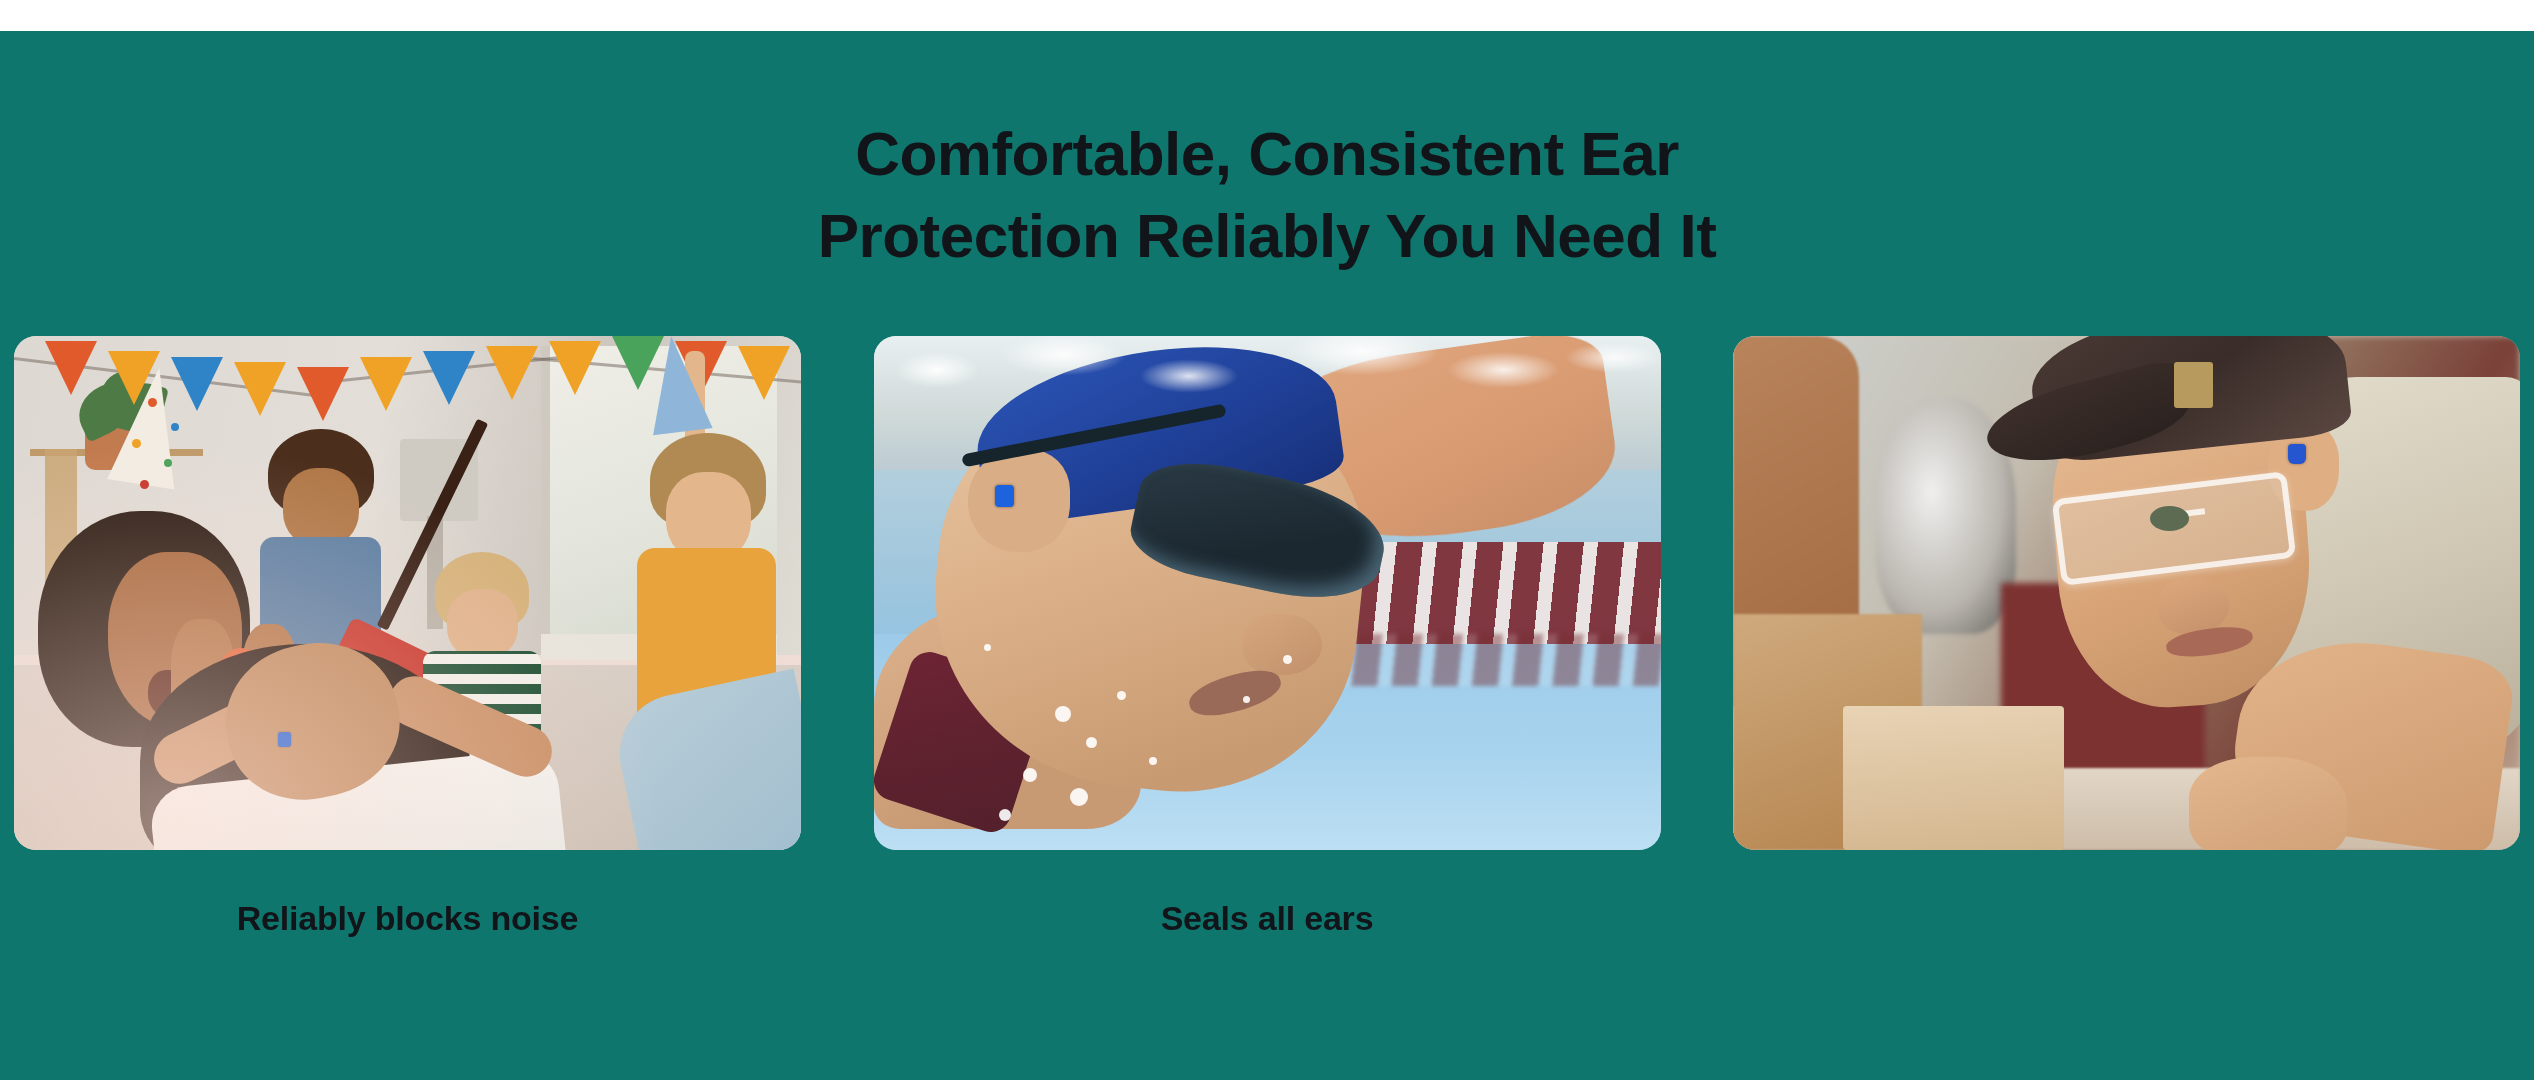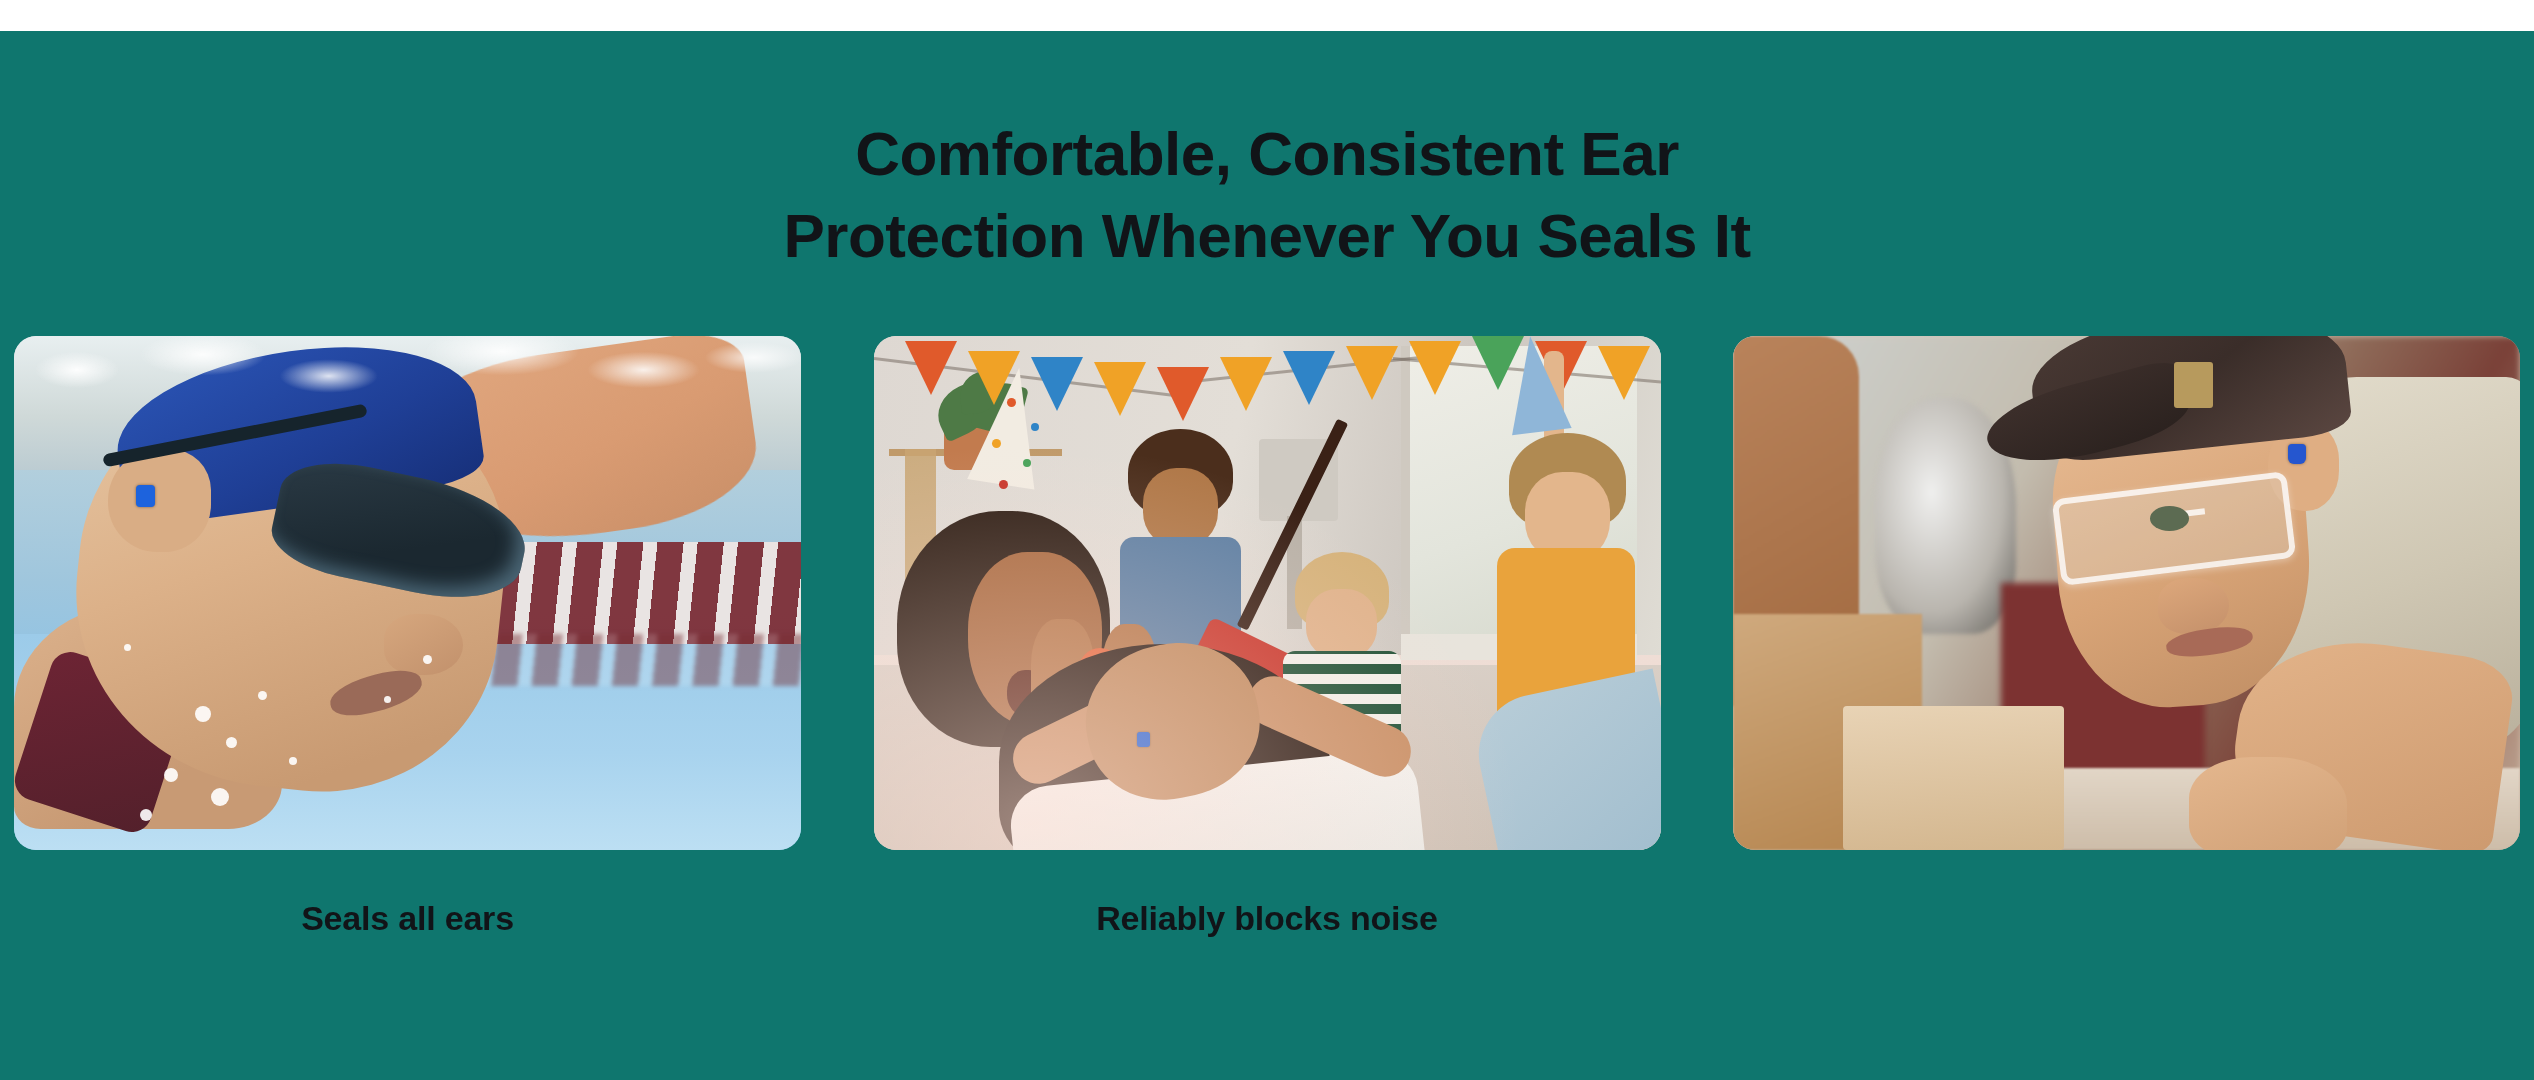--- a/index.html
+++ b/index.html
@@ -279,24 +279,108 @@
   .p3 .hand3 { position:absolute; right:22%; bottom:-2%; width:20%; height:20%;
             background:linear-gradient(160deg,#e4b78e,#d0a076); border-radius:40% 46% 30% 34%; }
 </style>
 </head>
 <body>
 
 <div class="page">
 
   <h1 class="heading">
     <span class="line line1">Comfortable, Consistent Ear</span>
-    <span class="line line2">Protection Whenever You Seals It</span>
+    <span class="line line2">Protection Reliably You Need It</span>
   </h1>
 
   <div class="cards">
+
+    <div class="card">
+      <div class="photo p1">
+        <div class="inner">
+          <div class="wall"></div>
+          <div class="window"></div>
+          <div class="sill"></div>
+          <div class="shelf"></div>
+          <div class="shelf2"></div>
+          <div class="plantpot"></div>
+          <div class="leaf" style="left:8%;top:10%;width:7%;height:9%;transform:rotate(-25deg);"></div>
+          <div class="leaf" style="left:13%;top:9%;width:6%;height:10%;transform:rotate(15deg);"></div>
+          <div class="leaf" style="left:11%;top:7%;width:5%;height:8%;transform:rotate(-5deg);"></div>
+          <div class="plant2"></div>
+          <div class="pot2"></div>
+          <div class="lamp"></div>
+          <div class="lampstem"></div>
+
+          <div class="string" style="left:0%;top:4%;width:40%;transform:rotate(7deg);"></div>
+          <div class="string" style="left:38%;top:9%;width:34%;transform:rotate(-6deg);"></div>
+          <div class="string" style="left:66%;top:4%;width:36%;transform:rotate(5deg);"></div>
+          <div class="flag" style="left:4%;top:1%;border-top:54px solid #e05a2b;"></div>
+          <div class="flag" style="left:12%;top:3%;border-top:54px solid #f0a226;"></div>
+          <div class="flag" style="left:20%;top:4%;border-top:54px solid #2f84c7;"></div>
+          <div class="flag" style="left:28%;top:5%;border-top:54px solid #f0a226;"></div>
+          <div class="flag" style="left:36%;top:6%;border-top:54px solid #e05a2b;"></div>
+          <div class="flag" style="left:44%;top:4%;border-top:54px solid #f0a226;"></div>
+          <div class="flag" style="left:52%;top:3%;border-top:54px solid #2f84c7;"></div>
+          <div class="flag" style="left:60%;top:2%;border-top:54px solid #f0a226;"></div>
+          <div class="flag" style="left:68%;top:1%;border-top:54px solid #f0a226;"></div>
+          <div class="flag" style="left:76%;top:0%;border-top:54px solid #4aa35a;"></div>
+          <div class="flag" style="left:84%;top:1%;border-top:54px solid #e05a2b;"></div>
+          <div class="flag" style="left:92%;top:2%;border-top:54px solid #f0a226;"></div>
+
+          <div class="couch"></div>
+          <div class="cushion"></div>
+
+          <div class="kidD">
+            <div class="kidD-arm"></div>
+            <div class="kidD-hair"></div>
+            <div class="kidD-face"></div>
+            <div class="kidD-body"></div>
+          </div>
+          <div class="hatD"></div>
+
+          <div class="kidB">
+            <div class="kidB-hair"></div>
+            <div class="kidB-face"></div>
+            <div class="kidB-body"></div>
+          </div>
+          <div class="guitar-neck"></div>
+          <div class="guitar-body"></div>
+
+          <div class="kidC">
+            <div class="kidC-hair"></div>
+            <div class="kidC-face"></div>
+            <div class="kidC-shirt"></div>
+          </div>
+
+          <div class="kidA-hair"></div>
+          <div class="kidA-face"></div>
+          <div class="kidA-mouth"></div>
+          <div class="kidA-hand" style="left:20%;top:55%;width:8%;height:22%;"></div>
+          <div class="kidA-hand" style="left:29%;top:56%;width:7%;height:20%;"></div>
+          <div class="hatA"></div>
+          <div class="dot" style="left:17%;top:12%;width:9px;height:9px;background:#e05a2b;"></div>
+          <div class="dot" style="left:20%;top:17%;width:8px;height:8px;background:#2f84c7;"></div>
+          <div class="dot" style="left:15%;top:20%;width:9px;height:9px;background:#f0a226;"></div>
+          <div class="dot" style="left:19%;top:24%;width:8px;height:8px;background:#4aa35a;"></div>
+          <div class="dot" style="left:16%;top:28%;width:9px;height:9px;background:#c8362b;"></div>
+
+          <div class="balloon"></div>
+          <div class="girl-hair"></div>
+          <div class="girl-body"></div>
+          <div class="girl-arm" style="left:17%;bottom:18%;width:22%;height:10%;transform:rotate(-26deg);"></div>
+          <div class="girl-arm" style="left:47%;bottom:19%;width:22%;height:10%;transform:rotate(24deg);"></div>
+          <div class="girl-face"></div>
+          <div class="earplug1"></div>
+          <div class="jeans"></div>
+          <div class="haze"></div>
+        </div>
+      </div>
+      <div class="caption">Reliably blocks noise</div>
+    </div>
 
     <div class="card">
       <div class="photo p2">
         <div class="inner">
           <div class="poolwall"></div>
           <div class="water-top"></div>
           <div class="lane"></div>
           <div class="lane-shadow"></div>
           <div class="arm"></div>
           <div class="shoulder"></div>
@@ -319,104 +403,20 @@
           <div class="bub" style="left:35%;top:82%;width:8px;height:8px;"></div>
           <div class="bub" style="left:14%;top:60%;width:7px;height:7px;"></div>
           <div class="bub" style="left:52%;top:62%;width:9px;height:9px;"></div>
           <div class="bub" style="left:47%;top:70%;width:7px;height:7px;"></div>
         </div>
       </div>
       <div class="caption">Seals all ears</div>
     </div>
 
     <div class="card">
-      <div class="photo p1">
-        <div class="inner">
-          <div class="wall"></div>
-          <div class="window"></div>
-          <div class="sill"></div>
-          <div class="shelf"></div>
-          <div class="shelf2"></div>
-          <div class="plantpot"></div>
-          <div class="leaf" style="left:8%;top:10%;width:7%;height:9%;transform:rotate(-25deg);"></div>
-          <div class="leaf" style="left:13%;top:9%;width:6%;height:10%;transform:rotate(15deg);"></div>
-          <div class="leaf" style="left:11%;top:7%;width:5%;height:8%;transform:rotate(-5deg);"></div>
-          <div class="plant2"></div>
-          <div class="pot2"></div>
-          <div class="lamp"></div>
-          <div class="lampstem"></div>
-
-          <div class="string" style="left:0%;top:4%;width:40%;transform:rotate(7deg);"></div>
-          <div class="string" style="left:38%;top:9%;width:34%;transform:rotate(-6deg);"></div>
-          <div class="string" style="left:66%;top:4%;width:36%;transform:rotate(5deg);"></div>
-          <div class="flag" style="left:4%;top:1%;border-top:54px solid #e05a2b;"></div>
-          <div class="flag" style="left:12%;top:3%;border-top:54px solid #f0a226;"></div>
-          <div class="flag" style="left:20%;top:4%;border-top:54px solid #2f84c7;"></div>
-          <div class="flag" style="left:28%;top:5%;border-top:54px solid #f0a226;"></div>
-          <div class="flag" style="left:36%;top:6%;border-top:54px solid #e05a2b;"></div>
-          <div class="flag" style="left:44%;top:4%;border-top:54px solid #f0a226;"></div>
-          <div class="flag" style="left:52%;top:3%;border-top:54px solid #2f84c7;"></div>
-          <div class="flag" style="left:60%;top:2%;border-top:54px solid #f0a226;"></div>
-          <div class="flag" style="left:68%;top:1%;border-top:54px solid #f0a226;"></div>
-          <div class="flag" style="left:76%;top:0%;border-top:54px solid #4aa35a;"></div>
-          <div class="flag" style="left:84%;top:1%;border-top:54px solid #e05a2b;"></div>
-          <div class="flag" style="left:92%;top:2%;border-top:54px solid #f0a226;"></div>
-
-          <div class="couch"></div>
-          <div class="cushion"></div>
-
-          <div class="kidD">
-            <div class="kidD-arm"></div>
-            <div class="kidD-hair"></div>
-            <div class="kidD-face"></div>
-            <div class="kidD-body"></div>
-          </div>
-          <div class="hatD"></div>
-
-          <div class="kidB">
-            <div class="kidB-hair"></div>
-            <div class="kidB-face"></div>
-            <div class="kidB-body"></div>
-          </div>
-          <div class="guitar-neck"></div>
-          <div class="guitar-body"></div>
-
-          <div class="kidC">
-            <div class="kidC-hair"></div>
-            <div class="kidC-face"></div>
-            <div class="kidC-shirt"></div>
-          </div>
-
-          <div class="kidA-hair"></div>
-          <div class="kidA-face"></div>
-          <div class="kidA-mouth"></div>
-          <div class="kidA-hand" style="left:20%;top:55%;width:8%;height:22%;"></div>
-          <div class="kidA-hand" style="left:29%;top:56%;width:7%;height:20%;"></div>
-          <div class="hatA"></div>
-          <div class="dot" style="left:17%;top:12%;width:9px;height:9px;background:#e05a2b;"></div>
-          <div class="dot" style="left:20%;top:17%;width:8px;height:8px;background:#2f84c7;"></div>
-          <div class="dot" style="left:15%;top:20%;width:9px;height:9px;background:#f0a226;"></div>
-          <div class="dot" style="left:19%;top:24%;width:8px;height:8px;background:#4aa35a;"></div>
-          <div class="dot" style="left:16%;top:28%;width:9px;height:9px;background:#c8362b;"></div>
-
-          <div class="balloon"></div>
-          <div class="girl-hair"></div>
-          <div class="girl-body"></div>
-          <div class="girl-arm" style="left:17%;bottom:18%;width:22%;height:10%;transform:rotate(-26deg);"></div>
-          <div class="girl-arm" style="left:47%;bottom:19%;width:22%;height:10%;transform:rotate(24deg);"></div>
-          <div class="girl-face"></div>
-          <div class="earplug1"></div>
-          <div class="jeans"></div>
-          <div class="haze"></div>
-        </div>
-      </div>
-      <div class="caption">Reliably blocks noise</div>
-    </div>
-
-    <div class="card">
       <div class="photo p3">
         <div class="inner">
           <div class="bg"></div>
           <div class="wallpanel"></div>
           <div class="mach"></div>
           <div class="redwall"></div>
           <div class="bench"></div>
           <div class="board-left"></div>
           <div class="plank"></div>
           <div class="shirt"></div>

